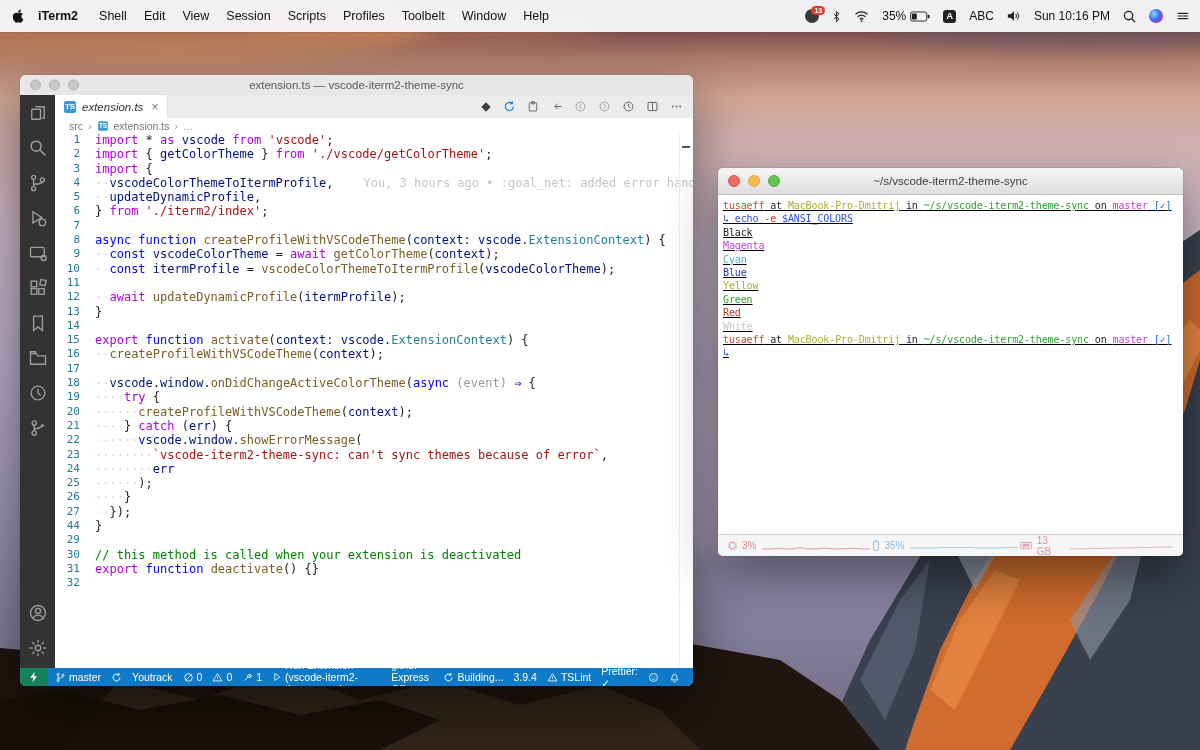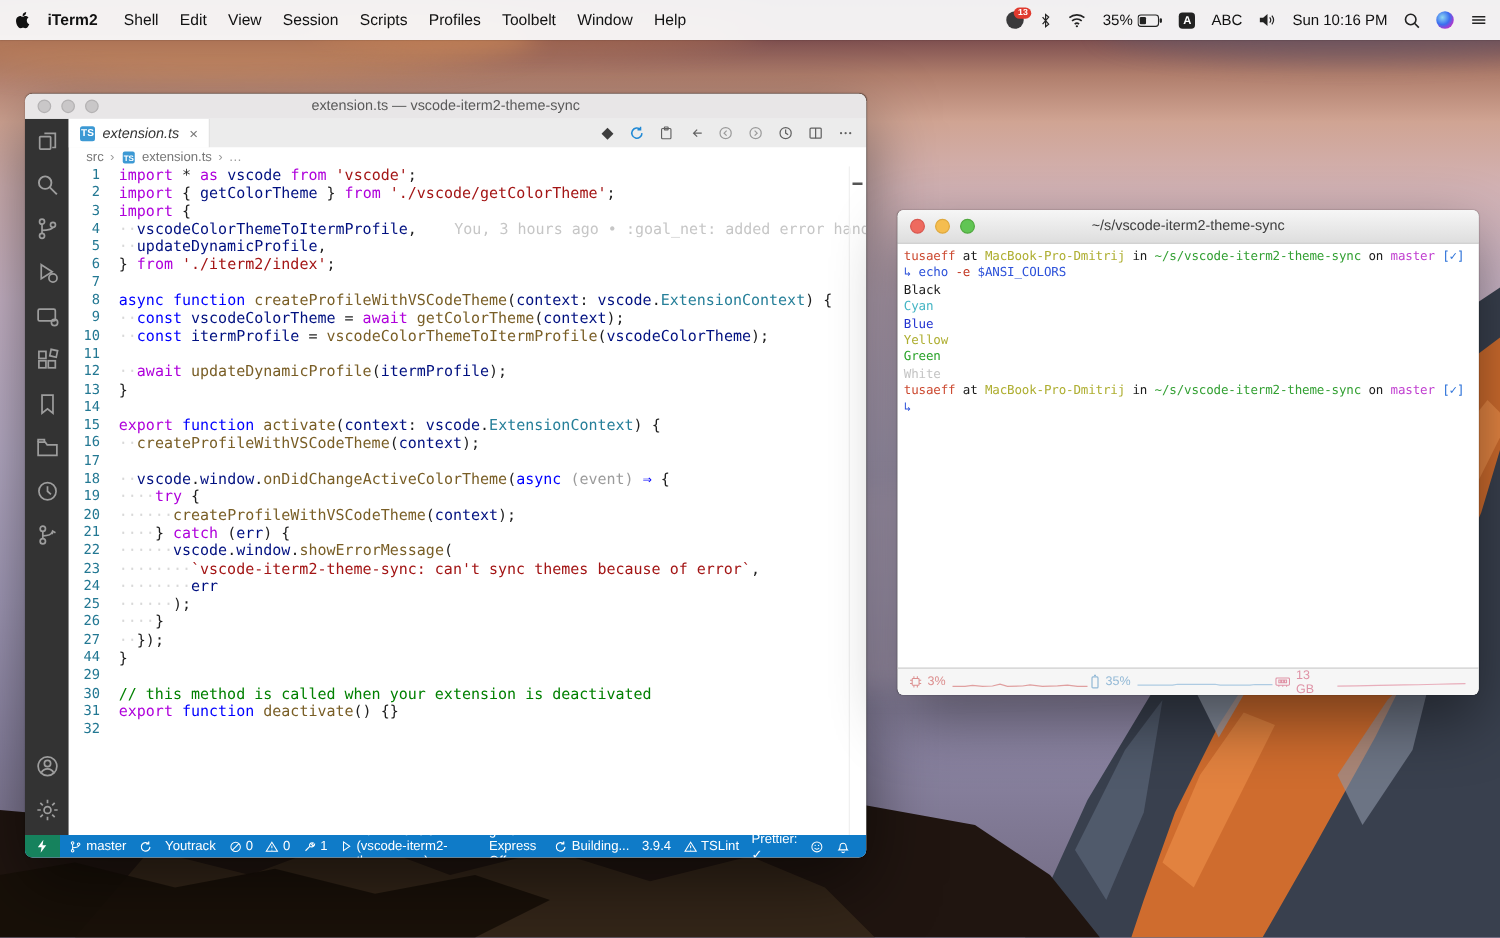--- a/index.html
+++ b/index.html
@@ -84,21 +84,21 @@
   .sb-ic{display:flex;align-items:center;font-size:10px;}
 
   
   .iterm{position:absolute;left:718px;top:168px;width:465px;height:388px;z-index:3;
     border-radius:5px;overflow:hidden;box-shadow:0 20px 50px rgba(0,0,0,.45),0 0 1px rgba(0,0,0,.6);
     display:flex;flex-direction:column;background:#fff;}
   .it-titlebar{height:26px;background:linear-gradient(#f6f6f6,#dedede);border-bottom:1px solid #c4c4c4;
     position:relative;display:flex;align-items:center;justify-content:center;
     font-size:11.5px;color:#3e3e3e;flex:0 0 auto;}
   .it-content{flex:1;background:#fff;padding:4px 5px;font-family:"DejaVu Sans Mono",monospace;
-    font-size:10px;letter-spacing:-0.12px;min-height:0;}
+    font-size:10px;letter-spacing:-0.12px;min-height:0;text-decoration:underline;}
   .term-line{height:13.4px;line-height:13.4px;white-space:pre;}
   .tk-pu{color:#cc4a31}.tk-pt{color:#1c1c1c}.tk-ph{color:#aeae30}.tk-pp{color:#33a033}
   .tk-pb{color:#c03fd0}.tk-pk{color:#2d72d9}.tk-cb{color:#2c51d9}.tk-cr{color:#c23621}
   .tk-a-black{color:#1a1a1a}.tk-a-magenta{color:#c03fd0}.tk-a-cyan{color:#45b5c4}
   .tk-a-blue{color:#2233d0}.tk-a-yellow{color:#aeae30}.tk-a-green{color:#2aa32a}
   .tk-a-red{color:#c23621}.tk-a-white{color:#c4c4c4}
   .it-statusbar{height:21px;border-top:1px solid #cfcfcf;background:#f6f6f6;display:flex;
     align-items:center;justify-content:space-between;padding:0 9px;font-size:10px;flex:0 0 auto;}
   .it-sb-group{display:flex;align-items:center;gap:4px;}
   .it-sb-label{font-weight:500;}
@@ -539,24 +539,26 @@
         <span class="tl yellow" data-name="minimize-button"></span>
         <span class="tl green" data-name="zoom-button"></span>
       </span>
       <span data-name="iterm-window-title">~/s/vscode-iterm2-theme-sync</span>
     </div>
     <div class="it-content" data-name="terminal">
       <div data-name="terminal-lines">
           <div class="term-line" data-name="terminal-line"><span class="tk-pu" data-name="token">tusaeff</span><span class="tk-pt" data-name="token"> at </span><span class="tk-ph" data-name="token">MacBook-Pro-Dmitrij</span><span class="tk-pt" data-name="token"> in </span><span class="tk-pp" data-name="token">~/s/vscode-iterm2-theme-sync</span><span class="tk-pt" data-name="token"> on </span><span class="tk-pb" data-name="token">master</span><span class="tk-pt" data-name="token"> </span><span class="tk-pk" data-name="token">[✓]</span></div>
           <div class="term-line" data-name="terminal-line"><span class="tk-cb" data-name="token">↳ echo</span><span class="tk-cr" data-name="token"> -e</span><span class="tk-cb" data-name="token"> $ANSI_COLORS</span></div>
           <div class="term-line" data-name="terminal-line"><span class="tk-a-black" data-name="token">Black</span></div>
+          <div class="term-line" data-name="terminal-line"><span class="tk-a-magenta" data-name="token">Magenta</span></div>
           <div class="term-line" data-name="terminal-line"><span class="tk-a-cyan" data-name="token">Cyan</span></div>
           <div class="term-line" data-name="terminal-line"><span class="tk-a-blue" data-name="token">Blue</span></div>
           <div class="term-line" data-name="terminal-line"><span class="tk-a-yellow" data-name="token">Yellow</span></div>
           <div class="term-line" data-name="terminal-line"><span class="tk-a-green" data-name="token">Green</span></div>
+          <div class="term-line" data-name="terminal-line"><span class="tk-a-red" data-name="token">Red</span></div>
           <div class="term-line" data-name="terminal-line"><span class="tk-a-white" data-name="token">White</span></div>
           <div class="term-line" data-name="terminal-line"><span class="tk-pu" data-name="token">tusaeff</span><span class="tk-pt" data-name="token"> at </span><span class="tk-ph" data-name="token">MacBook-Pro-Dmitrij</span><span class="tk-pt" data-name="token"> in </span><span class="tk-pp" data-name="token">~/s/vscode-iterm2-theme-sync</span><span class="tk-pt" data-name="token"> on </span><span class="tk-pb" data-name="token">master</span><span class="tk-pt" data-name="token"> </span><span class="tk-pk" data-name="token">[✓]</span></div>
           <div class="term-line" data-name="terminal-line"><span class="tk-cb" data-name="token">↳</span></div>
         </div>
     </div>
     <div class="it-statusbar" data-name="iterm-status-bar">
       <span class="it-sb-group g-cpu" data-name="cpu-status">
         <svg width="11" height="11" viewBox="0 0 16 16" fill="none" stroke="currentColor" stroke-width="1.2" data-name="cpu-icon">
             <rect x="4" y="4" width="8" height="8" rx="1"></rect>
             <path d="M6 1.5v2.5M10 1.5v2.5M6 12v2.5M10 12v2.5M1.5 6H4M1.5 10H4M12 6h2.5M12 10h2.5"></path>

